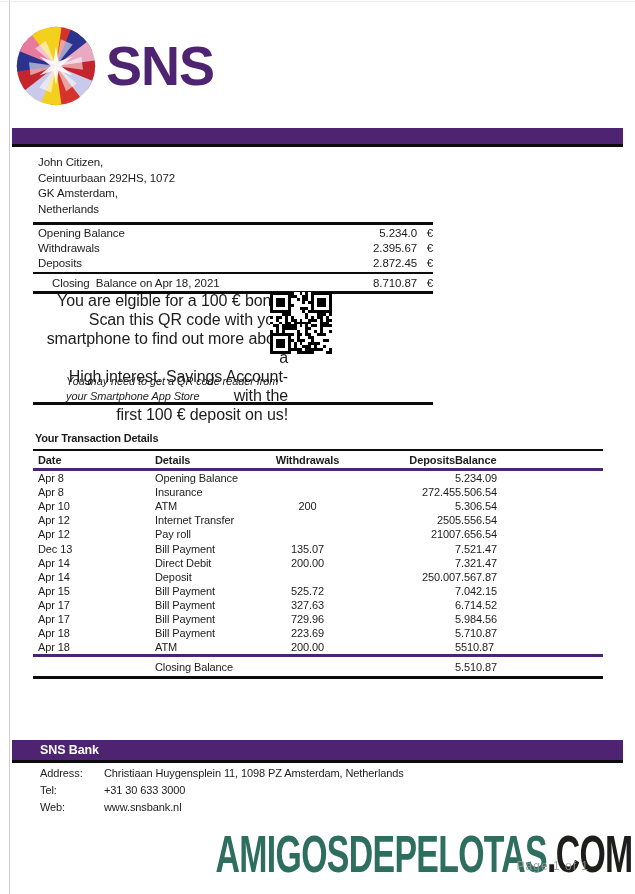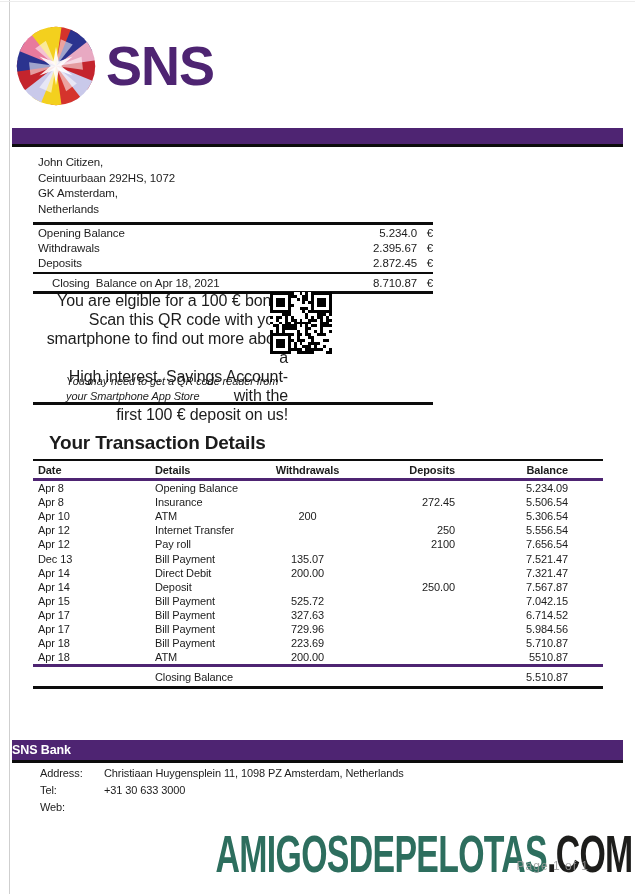--- a/index.html
+++ b/index.html
@@ -33,36 +33,36 @@
 
   
   .promo{position:absolute;top:291px;left:33px;width:400px;height:111px;}
   .promo-text{position:absolute;top:0;left:5px;width:250px;font-size:16px;line-height:19px;white-space:pre-line;text-align:right;}
   .promo-note{position:absolute;top:83px;left:5px;width:260px;font-style:italic;font-size:11px;line-height:14.5px;white-space:pre-line;margin-left:28px;}
   .qr{position:absolute;left:237px;top:1px;width:62px;height:62px;}
   .promo-rule{position:absolute;top:402px;left:33px;width:400px;border-top:3px solid #0c0c0c;}
 
   
   .trans{position:absolute;top:432px;left:33px;width:570px;}
-  .trans-title{font-size:19px;font-weight:700;margin:0 0 5px 16px;letter-spacing:-0.2px;}
+  .trans-title{font-size:11px;font-weight:700;margin:0 0 5px 2px;letter-spacing:-0.2px;}
   .ttable{border-top:2px solid #0c0c0c;}
   .trow{display:grid;grid-template-columns:117px 110px 95px 100px 1fr;align-items:center;font-size:11px;height:14.1px;}
   .trow.thead{height:17px;font-weight:700;}
   .c-date{padding-left:5px;}
   .c-details{padding-left:5px;}
   .c-wd{text-align:center;}
   .c-dp{text-align:right;}
-  .c-bal{text-align:right;padding-right:35px;}
+  .c-bal{text-align:left;padding-right:35px;}
   .t-rule-purple{height:0;border-top:3px solid var(--purple);}
   .trow.tclose{height:19px;}
   .t-rule-black{height:0;border-top:3px solid #0c0c0c;}
 
   
   .bar-bottom{top:740px;height:20px;display:flex;align-items:center;}
-  .bank-name{color:#fff;font-size:12.5px;font-weight:700;}
+  .bank-name{color:#fff;font-size:12.5px;font-weight:700;padding-left:28px;}
   .contacts{position:absolute;top:765px;left:40px;font-size:11px;}
   .crow{display:grid;grid-template-columns:45px auto;line-height:17px;gap:19px;}
 
   
   .watermark{position:absolute;top:824px;right:2px;width:633px;height:60px;}
   .wm-text{position:absolute;right:0;top:0;white-space:nowrap;font-size:52px;font-weight:700;letter-spacing:-1px;transform:scaleX(0.65);transform-origin:right center;}
   .wm-green{color:var(--wm-green);}
   .wm-black{color:#1d1d1b;}
   .wm-page{position:absolute;right:44px;top:35px;font-size:12px;color:#9a9a9a;opacity:.85;z-index:2;letter-spacing:1px;}
 </style>
@@ -418,20 +418,21 @@
     <div class="crow">
       <span>Address:</span>
       <span>Christiaan Huygensplein 11, 1098 PZ Amsterdam, Netherlands</span>
     </div>
       <div class="crow">
       <span>Tel:</span>
       <span>+31 30 633 3000</span>
     </div>
       <div class="crow">
       <span>Web:</span>
+      <span>www.snsbank.nl</span>
     </div>
   </div>
 
   <div class="watermark">
     <div class="wm-text">
       <span class="wm-green">AMIGOSDEPELOTAS</span><span class="wm-black">.COM</span>
     </div>
     <div class="wm-page">Page 1 of 1</div>
   </div>
 

